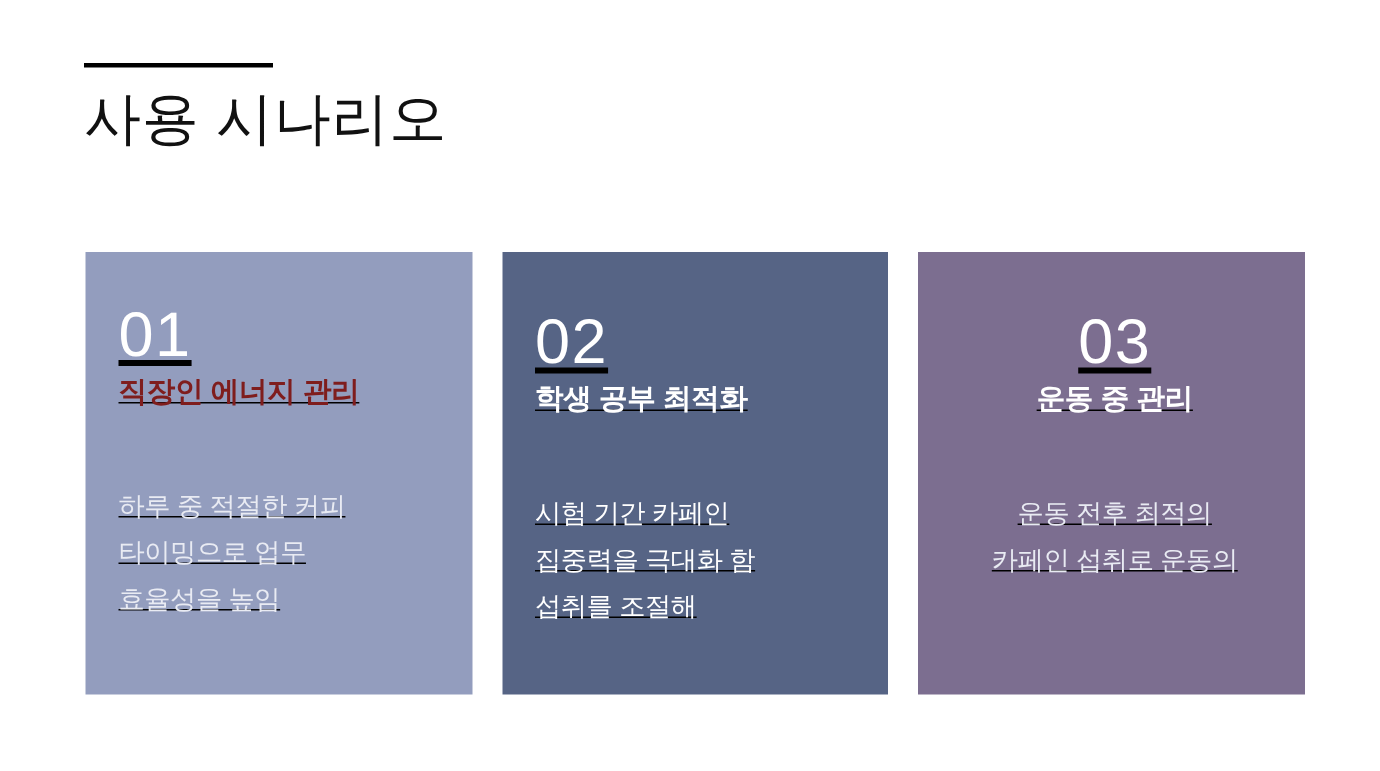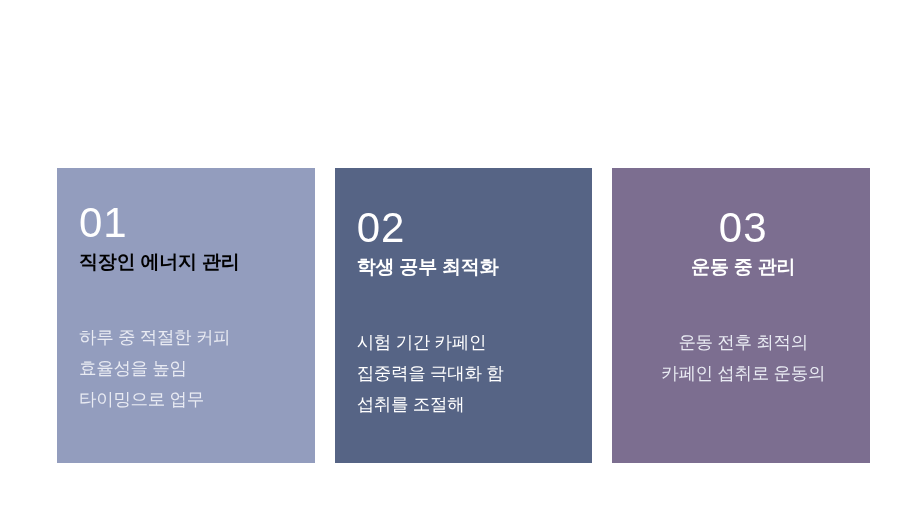--- a/index.html
+++ b/index.html
@@ -46,20 +46,21 @@
 
   
   .cards {
     position: absolute;
     left: 57px;
     top: 168px;
     width: 813px;
     height: 295px;
     display: flex;
     gap: 20px;
+    text-decoration: underline;
   }
   .card {
     flex: 1 1 0;
     position: relative;
     box-sizing: border-box;
     padding: 22px 18px 20px 22px;
     display: flex;
     flex-direction: column;
   }
   .card-inner {
@@ -98,31 +99,35 @@
   }
 
   
   .card--shift .card-number { margin-top: 17px; }
 </style>
 </head>
 <body>
 
 <div class="slide" style="background: rgb(255, 255, 255);">
 
+  <div class="header">
+    <div class="title-rule" style="background: rgb(0, 0, 0);"></div>
+    <h1 class="slide-title">사용 시나리오</h1>
+  </div>
 
   <div class="cards">
 
     <div class="card" style="background: rgb(147, 157, 190);">
       <div class="card-inner">
         <div class="card-number" style="color: rgb(255, 255, 255);">01</div>
-        <div class="card-title" style="color: #000000;">직장인 에너지 관리</div>
+        <div class="card-title" style="color: #7f1d1d;">직장인 에너지 관리</div>
         <div class="card-body" style="color: rgb(233, 235, 243);">
           <span class="line">하루 중 적절한 커피</span>
+          <span class="line">타이밍으로 업무</span>
           <span class="line">효율성을 높임</span>
-          <span class="line">타이밍으로 업무</span>
         </div>
       </div>
     </div>
 
     <div class="card card--shift" style="background: rgb(86, 100, 133);">
       <div class="card-inner">
         <div class="card-number" style="color: #ffffff;">02</div>
         <div class="card-title" style="color: rgb(255, 255, 255);">학생 공부 최적화</div>
         <div class="card-body" style="color: #ffffff;">
           <span class="line">시험 기간 카페인</span>

